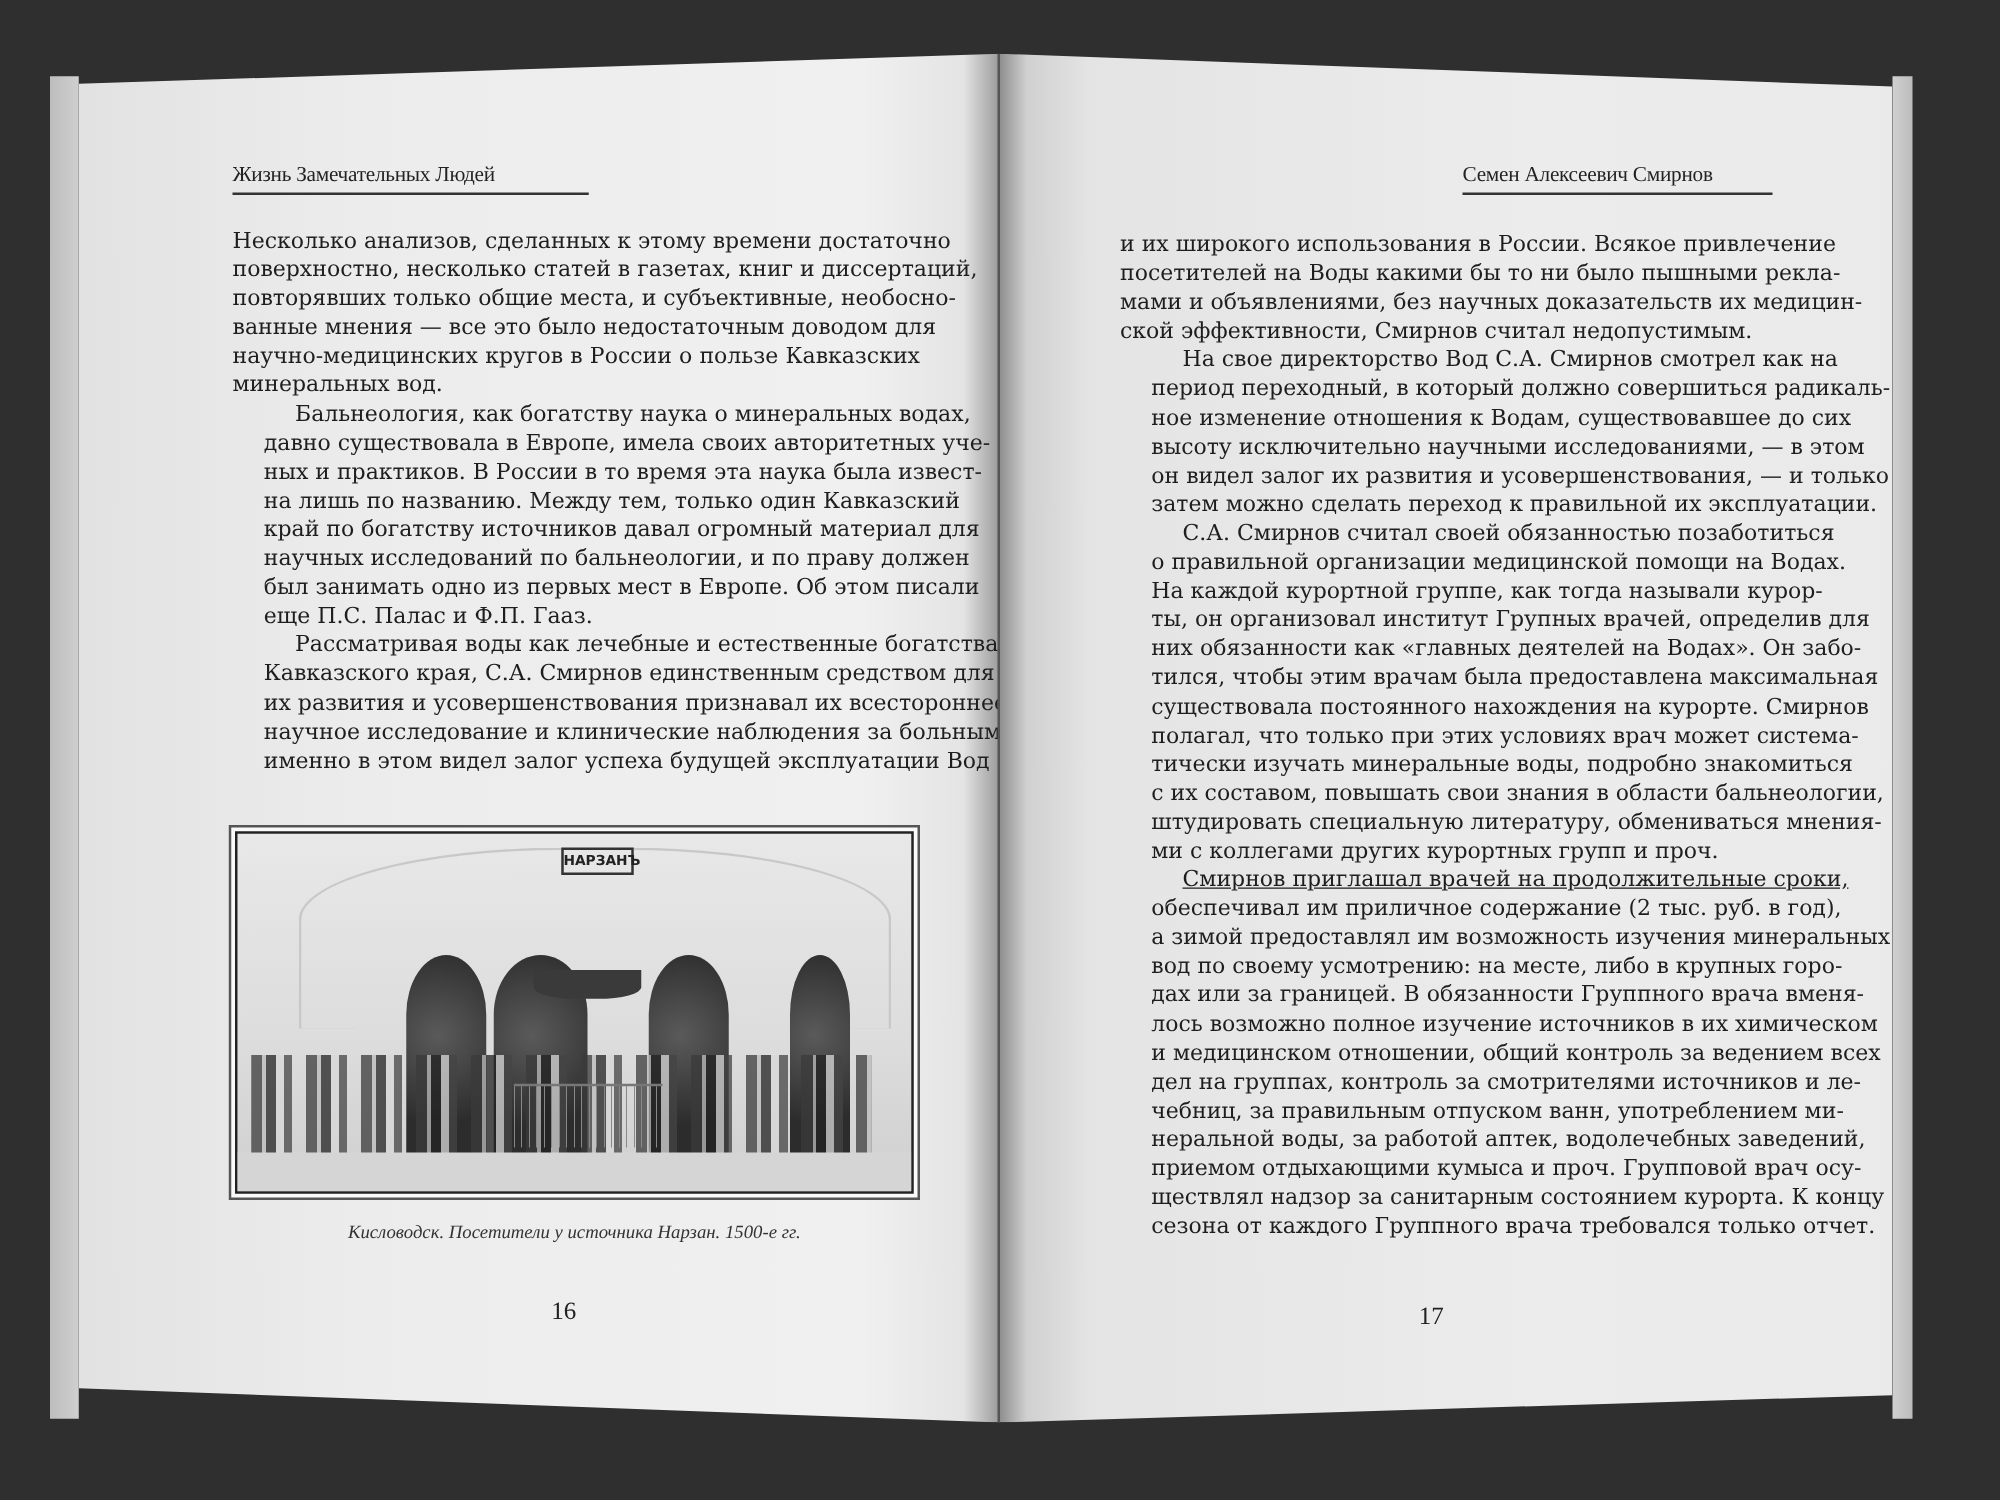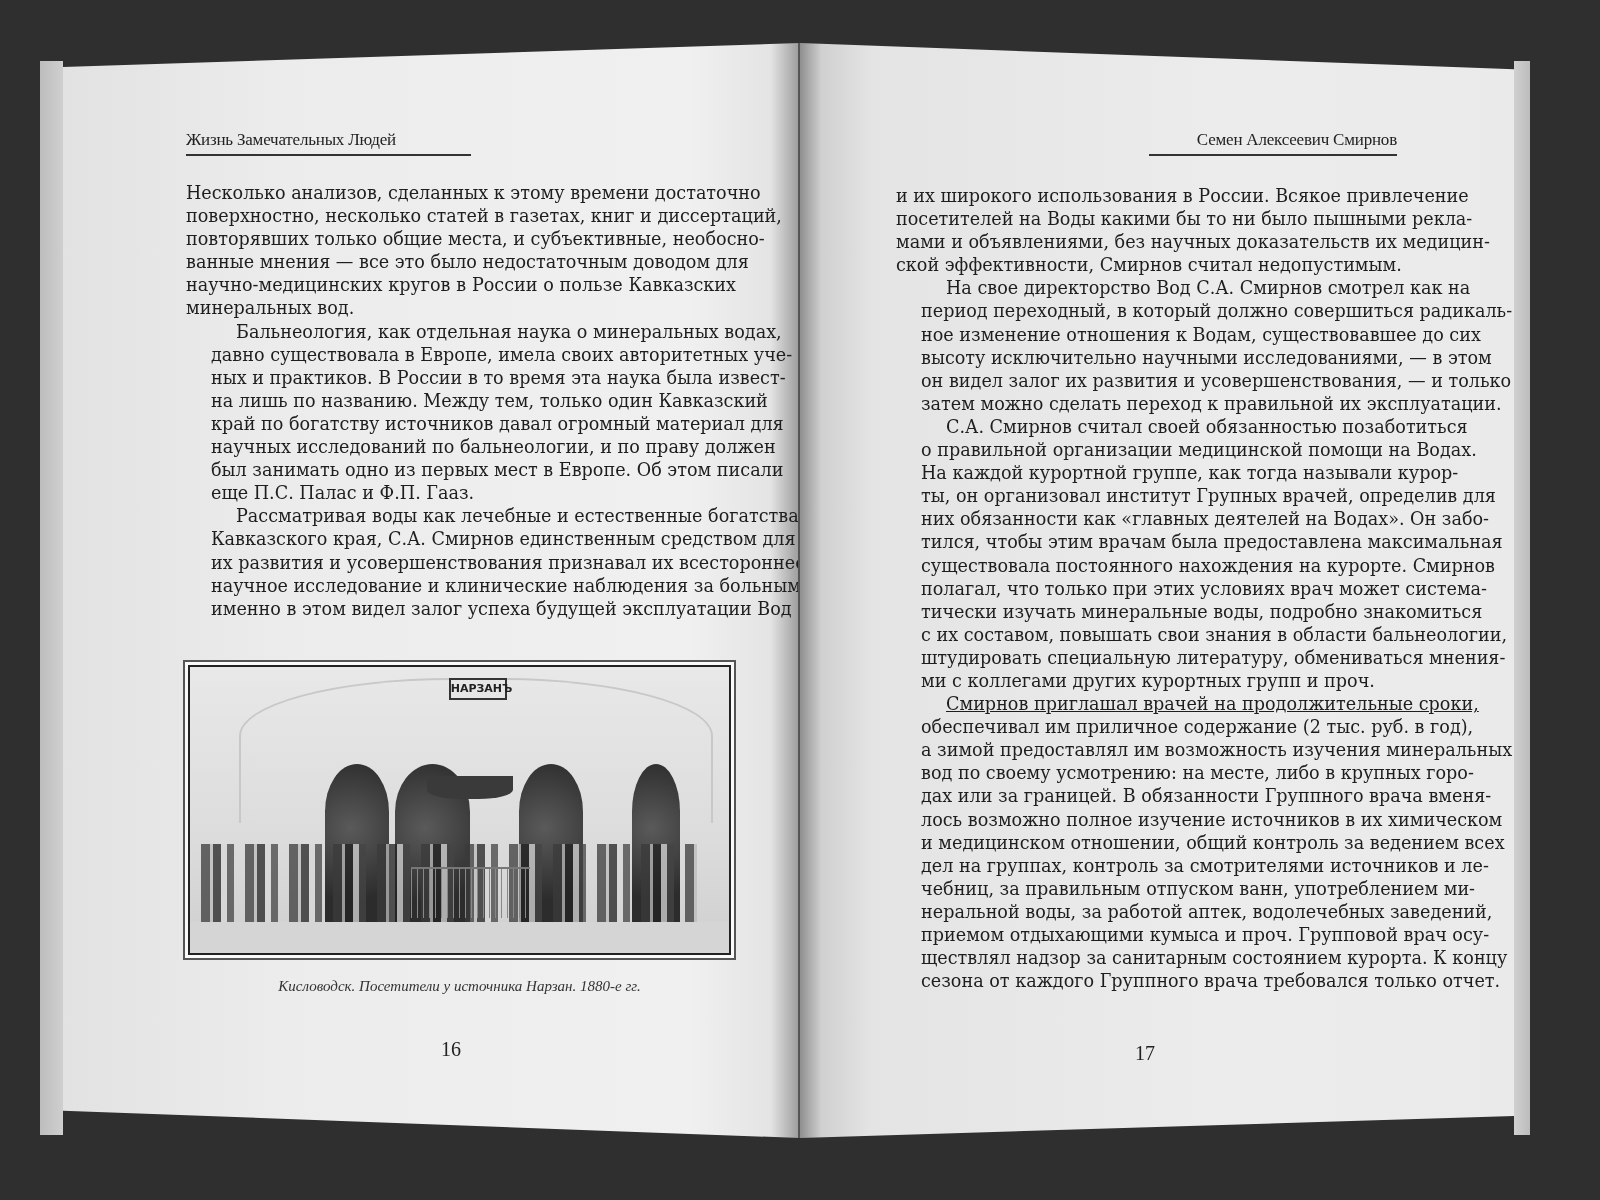--- a/index.html
+++ b/index.html
@@ -28,21 +28,21 @@
     left:760px; width:714px;
     background:linear-gradient(to right,#8f8f8f 0%,#d0d0d0 3%,#e4e4e4 10%,#ececec 60%,#eaeaea 100%);
     clip-path:polygon(0 0%, 100% 2.4%, 100% 98%, 0 100%);
   }
   .header {
     position:absolute; top:87px; font-size:17px; color:#222;
     font-family:"Liberation Serif", serif; letter-spacing:-0.2px;
   }
   .header .rule { display:block; height:1.5px; background:#333; margin-top:4px; }
   .page-left .header { left:123px; width:285px; }
-  .page-right .header { right:117px; width:248px; text-align:right; }
+  .page-right .header { right:96px; width:248px; text-align:left; }
   .body-text {
     position:absolute; font-size:17.6px; line-height:23.1px; color:#1e1e1e;
     text-align:justify;
   }
   .page-left .body-text { left:123px; top:139px; width:550px; }
   .page-right .body-text { left:96px; top:142px; width:540px; }
   .para { margin:0; text-indent:0; }
   .para.indent { text-indent:25px; }
   .line { display:block; text-align:justify; text-align-last:justify; white-space:nowrap; }
   .line.last { text-align-last:left; }
@@ -96,21 +96,21 @@
     <div class="body-text" id="left-body">
         <div class="para">
           <span class="line">Несколько анализов, сделанных к этому времени достаточно</span>
           <span class="line">поверхностно, несколько статей в газетах, книг и диссертаций,</span>
           <span class="line">повторявших только общие места, и субъективные, необосно-</span>
           <span class="line">ванные мнения — все это было недостаточным доводом для</span>
           <span class="line">научно-медицинских кругов в России о пользе Кавказских</span>
           <span class="line last">минеральных вод.</span>
         </div>
         <div class="para indent">
-          <span class="line" style="padding-left: 25px;">Бальнеология, как отдельная наука о минеральных водах,</span>
+          <span class="line" style="padding-left: 25px;">Бальнеология, как богатству наука о минеральных водах,</span>
           <span class="line">давно существовала в Европе, имела своих авторитетных уче-</span>
           <span class="line">ных и практиков. В России в то время эта наука была извест-</span>
           <span class="line">на лишь по названию. Между тем, только один Кавказский</span>
           <span class="line">край по богатству источников давал огромный материал для</span>
           <span class="line">научных исследований по бальнеологии, и по праву должен</span>
           <span class="line">был занимать одно из первых мест в Европе. Об этом писали</span>
           <span class="line last">еще П.С. Палас и Ф.П. Гааз.</span>
         </div>
         <div class="para indent">
           <span class="line" style="padding-left: 25px;">Рассматривая воды как лечебные и естественные богатства</span>
@@ -128,21 +128,21 @@
         <div class="arch" style="left:38%; width:14%"></div>
         <div class="arch" style="left:25%"></div>
         <div class="arch" style="left:82%; width:9%"></div>
         <div class="fountain"></div>
         <div class="crowd"></div>
         <div class="railing"></div>
         <div class="floor"></div>
         <div class="sign">НАРЗАНЪ</div>
       </div>
     </div>
-    <div class="caption">Кисловодск. Посетители у источника Нарзан. 1880-е гг.</div>
+    <div class="caption">Кисловодск. Посетители у источника Нарзан. 1500-е гг.</div>
 
     <div class="page-num">16</div>
   </div>
 
   <div class="page page-right">
     <div class="header">
       <span>Семен Алексеевич Смирнов</span>
       <span class="rule"></span>
     </div>
 

